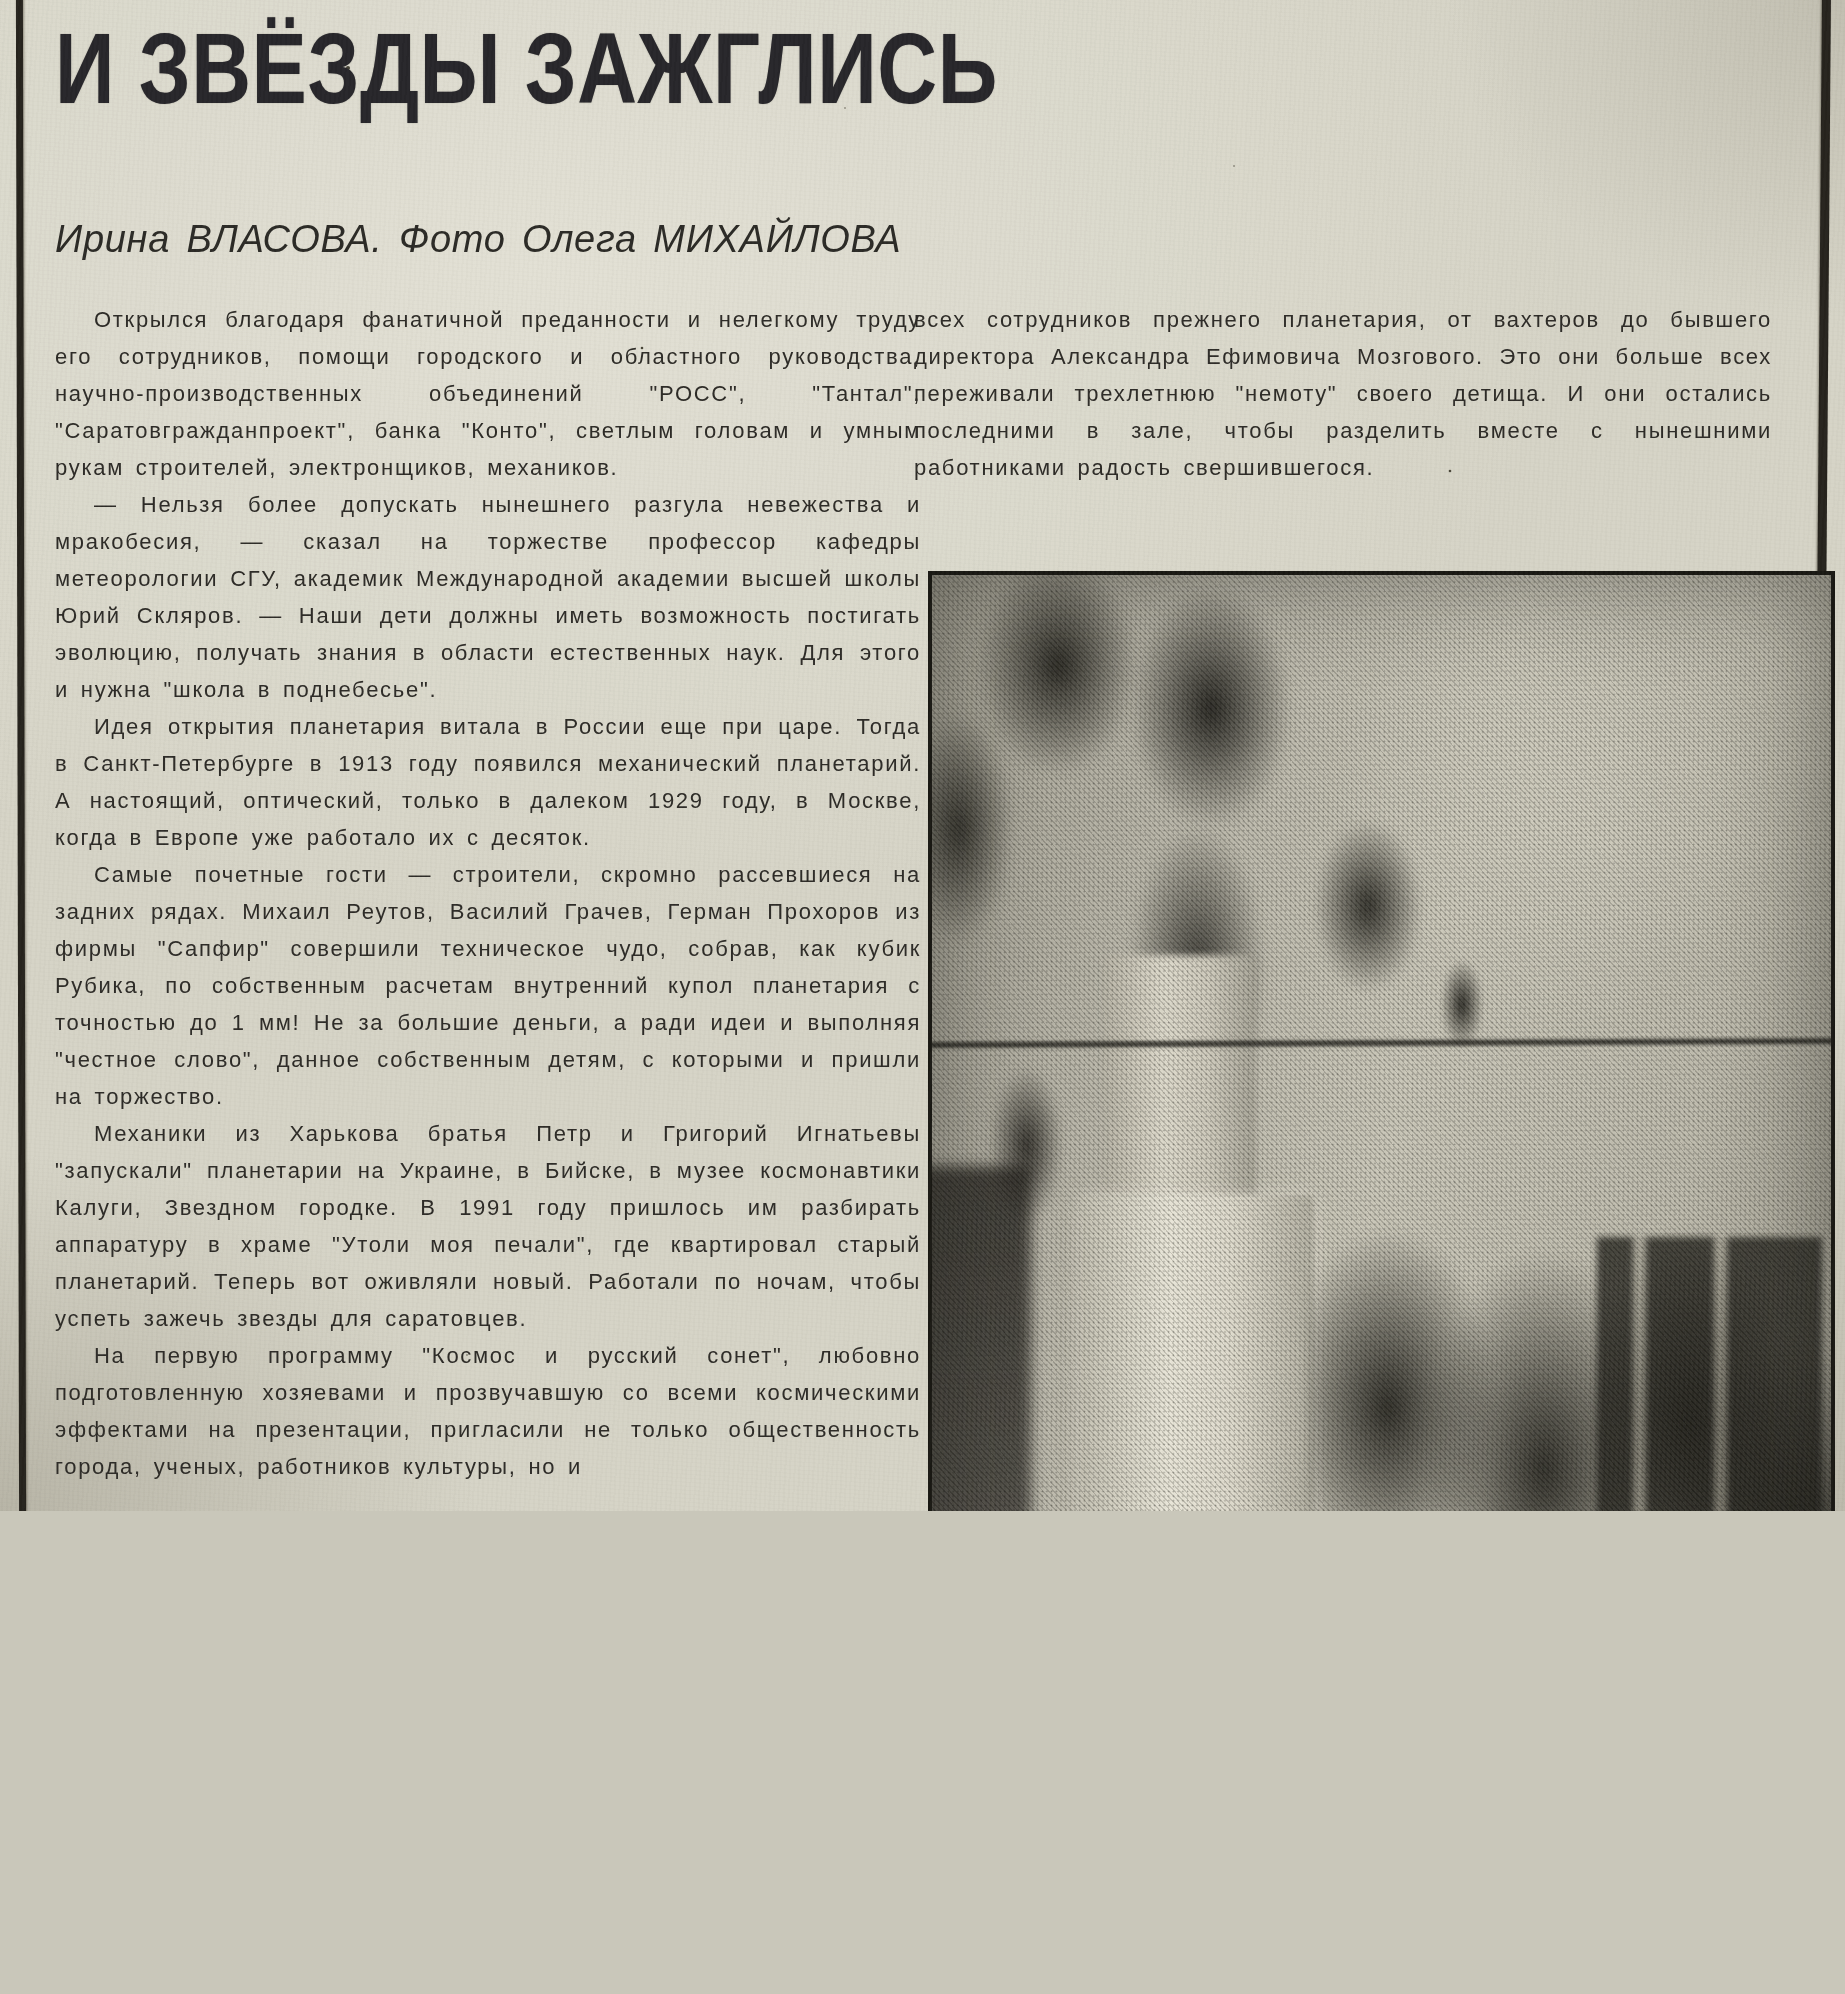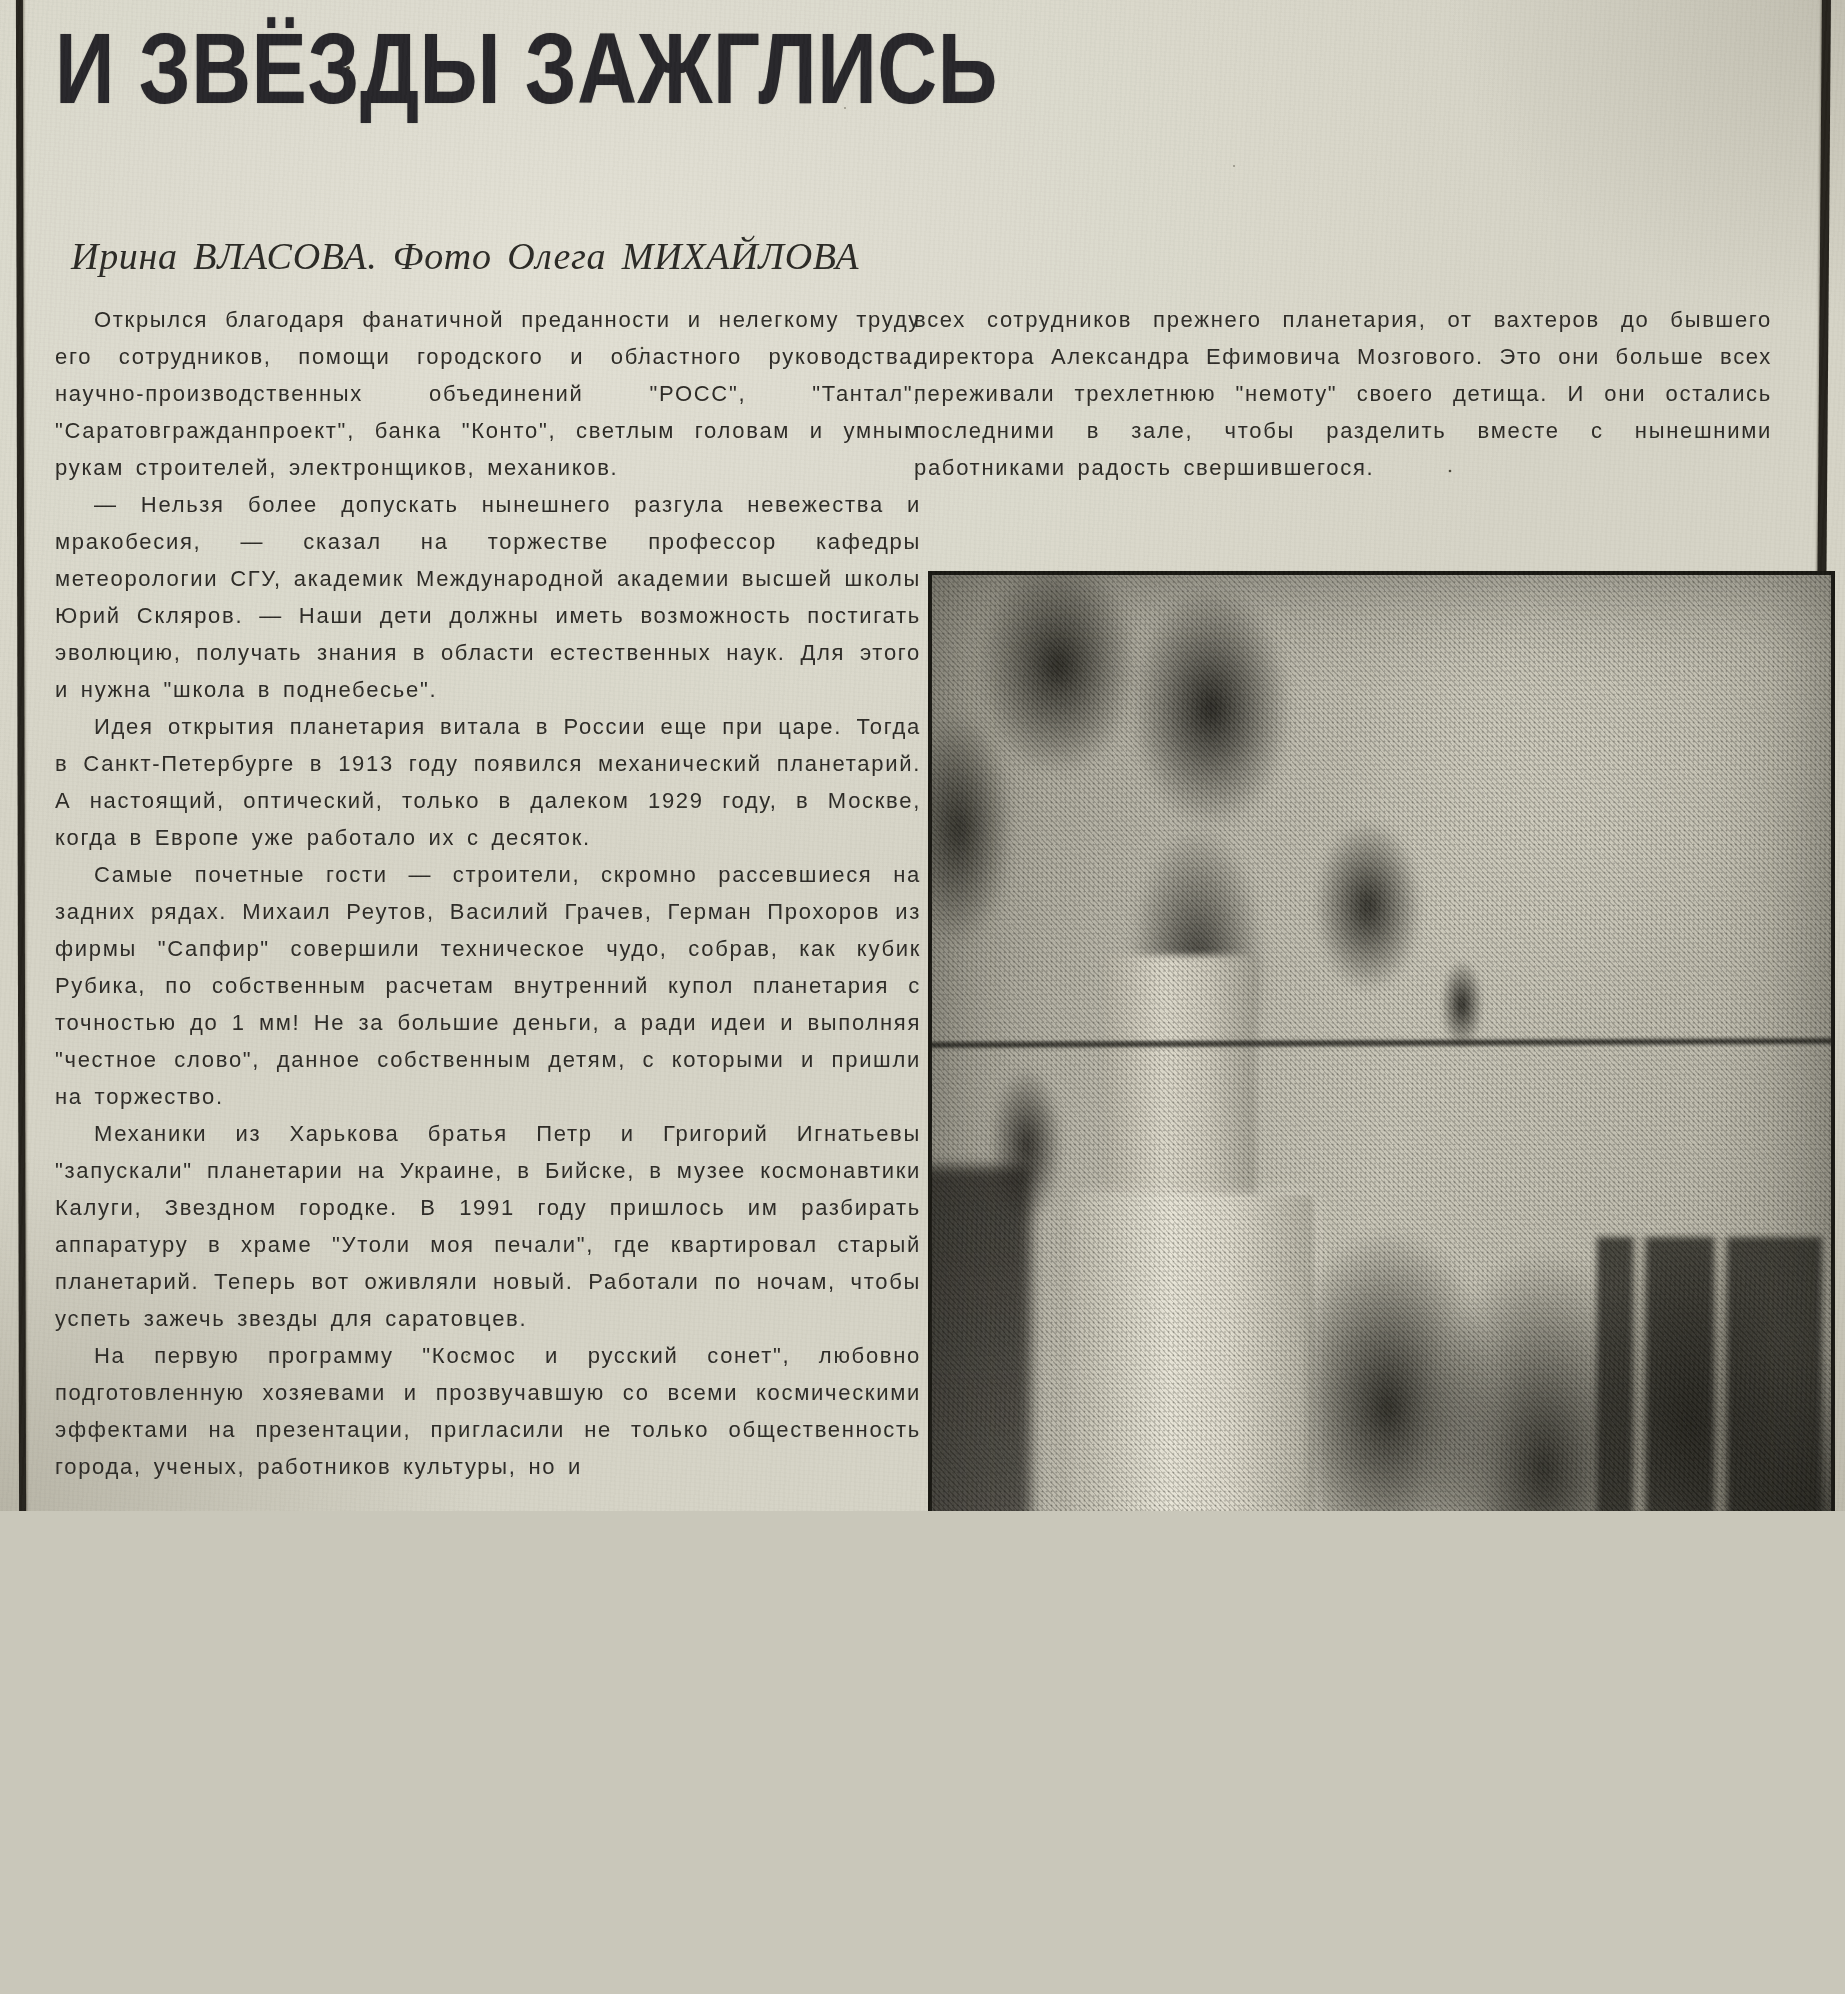--- a/index.html
+++ b/index.html
@@ -38,22 +38,22 @@
     letter-spacing:0.7px;color:#27262a;white-space:nowrap;
     transform:scaleX(0.82);transform-origin:left top;
     text-shadow:0 0 1.3px rgba(35,34,38,.45);
   }
   .subtitle{
     position:absolute;left:55px;top:148px;margin:0;
     font-size:33px;line-height:1.1;font-weight:bold;
     letter-spacing:0.3px;word-spacing:2.7px;color:#2a2930;white-space:nowrap;
   }
   .byline{
-    position:absolute;left:55px;top:218px;margin:16px;
-    font-family:Liberation Serif, serif;font-style:italic;
+    position:absolute;left:55px;top:218px;margin:0;
+    font-family:Liberation Sans, sans-serif;font-style:italic;
     font-size:38px;letter-spacing:0.7px;word-spacing:5.3px;color:#2b2a26;white-space:nowrap;
   }
   .col{position:absolute;top:301px;color:#2d2b27;
     font-size:22px;line-height:37px;letter-spacing:1.7px;word-spacing:4px;
     text-align:justify;hyphens:auto;-webkit-hyphens:auto;}
   .col-left{left:55px;width:866px;height:1692px;overflow:hidden;}
   .col-right{left:914px;width:858px;height:266px;overflow:hidden;}
   .para{margin:0;text-indent:39px;}
   .para.cont{text-indent:0;}
   

